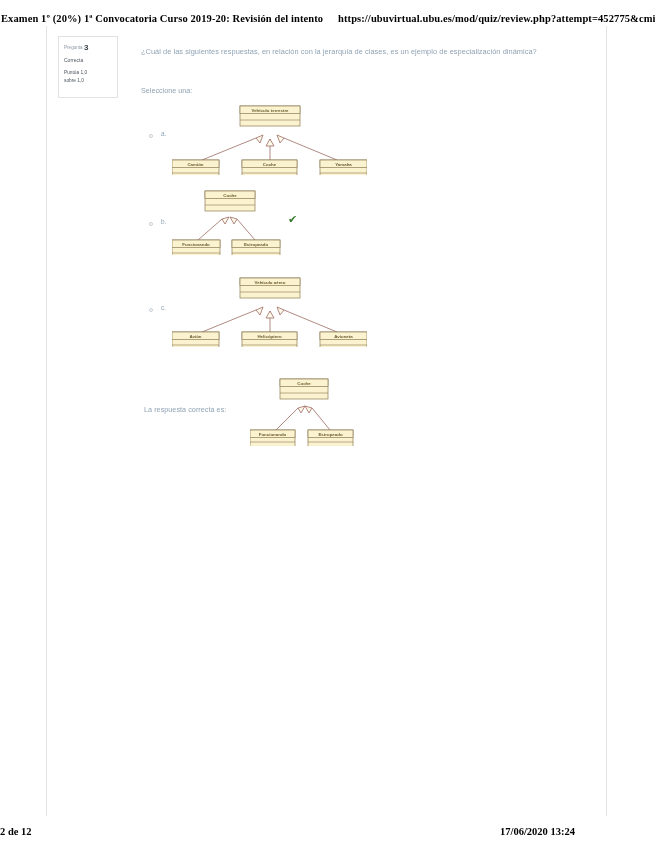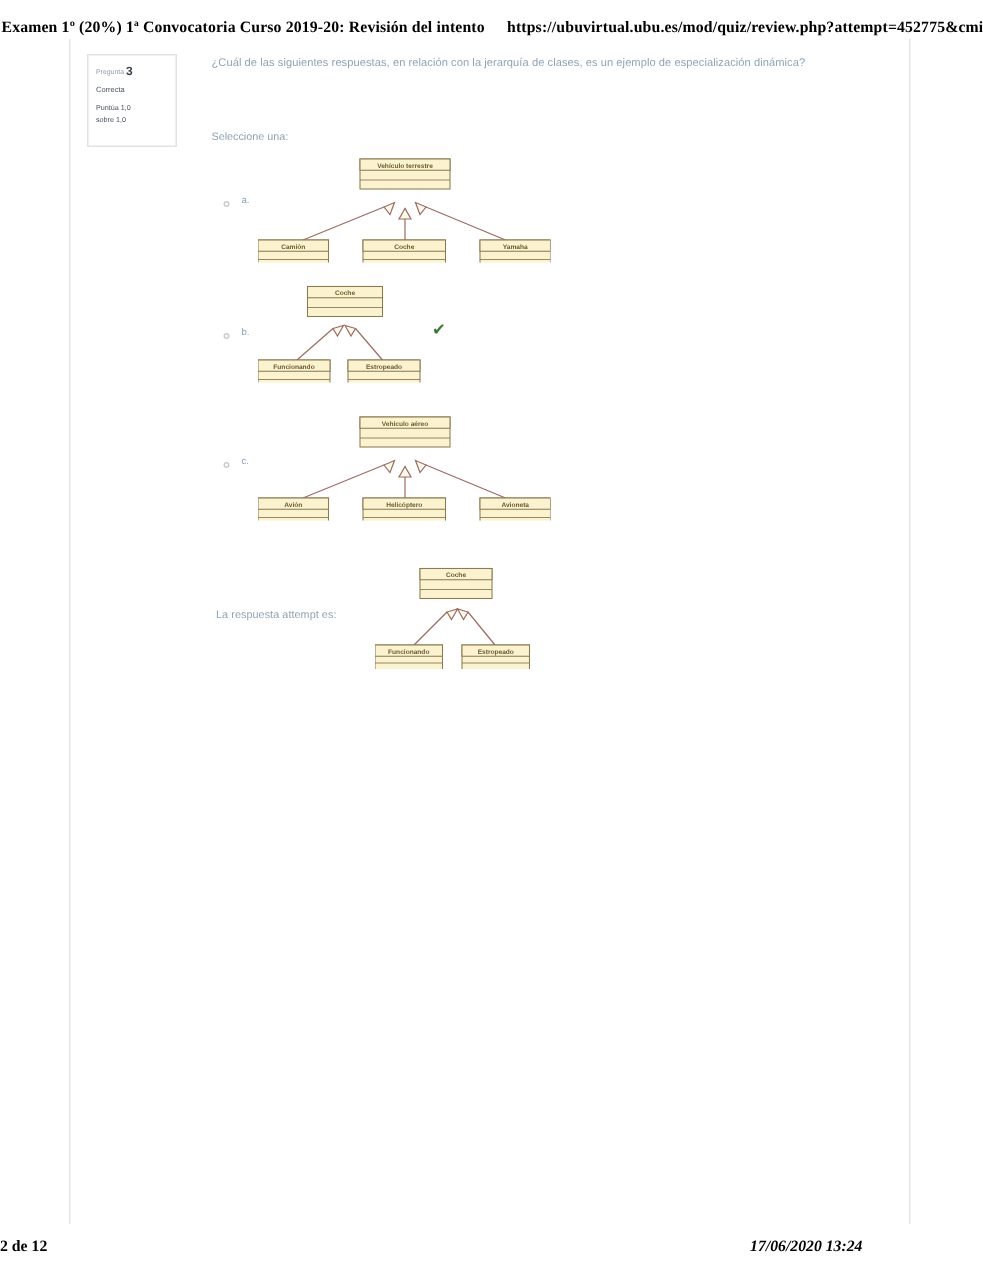--- a/index.html
+++ b/index.html
@@ -27,21 +27,21 @@
     position: absolute; left: 338px; top: 2px; white-space: nowrap;
     font-weight: bold;
     letter-spacing: 0.1px;
   }
   .print-footer {
     position: absolute; bottom: 6px; left: 0; width: 577px; height: 16px;
     font-family: "Liberation Serif", serif;
     font-size: 10.5px; color: #000; font-weight: bold;
   }
   .print-footer .pf-left { position: absolute; left: 0px; top: 0; }
-  .print-footer .pf-right { position: absolute; right: 2px; top: 0; font-style: italic; }
+  .print-footer .pf-right { position: absolute; right: 2px; top: 0; }
 
   
   .page-frame {
     position: absolute;
     left: 46px; top: 26px;
     width: 561px; height: 790px;
     border-left: 1px solid #e2e5e8;
     border-right: 1px solid #e2e5e8;
     box-sizing: border-box;
   }
@@ -67,21 +67,21 @@
     font-size: 5px; color: #4c5560; margin-top: 4px; line-height: 8px;
     white-space: nowrap;
   }
   .qinfo .qgrade {
     font-size: 4.8px; color: #4c5560; margin-top: 5px; line-height: 7.5px;
     white-space: nowrap;
   }
 
   
   .qtext {
-    position: absolute; left: 141px; top: 35px; width: 430px;
+    position: absolute; left: 141px; top: 45px; width: 430px;
     font-size: 7.4px; line-height: 13px; color: #8fa3b4;
     letter-spacing: 0.05px;
   }
   .select-one {
     position: absolute; left: 141px; top: 86px;
     font-size: 7.2px; color: #8fa3b4;
   }
 
   
   .answer-row { position: absolute; left: 141px; }
@@ -254,21 +254,21 @@
     </g>
     <g>
       <rect x="148" y="55" width="47" height="22" fill="#fbf3cf" stroke="#8c7b52" stroke-width="0.7"></rect>
       <rect x="148" y="55" width="47" height="7.5" fill="#fbf3cf" stroke="#8c7b52" stroke-width="0.7"></rect>
       <line x1="148" y1="68" x2="195" y2="68" stroke="#8c7b52" stroke-width="0.6"></line>
       <text x="171.5" y="60.8" font-family="Liberation Sans, sans-serif" font-size="4.4" text-anchor="middle" fill="#6b5b2f" font-weight="bold">Avioneta</text>
     </g>
   </svg>
 </div>
 
-<div class="feedback-label">La respuesta attempt es:</div>
+<div class="feedback-label">La respuesta correcta es:</div>
 <div class="uml" style="left:250px; top:378px;">
   <svg width="110" height="68" viewBox="0 0 110 68">
     <g stroke="#9d6b63" fill="none" stroke-width="0.8">
       <path d="M 26 52 L 48 30"></path>
       <path d="M 80 52 L 62 30"></path>
     </g>
     <g fill="#fdfaea" stroke="#9d6b63" stroke-width="0.8">
       <polygon points="48,30 55,28 51,35"></polygon>
       <polygon points="62,30 55,28 59,35"></polygon>
     </g>

